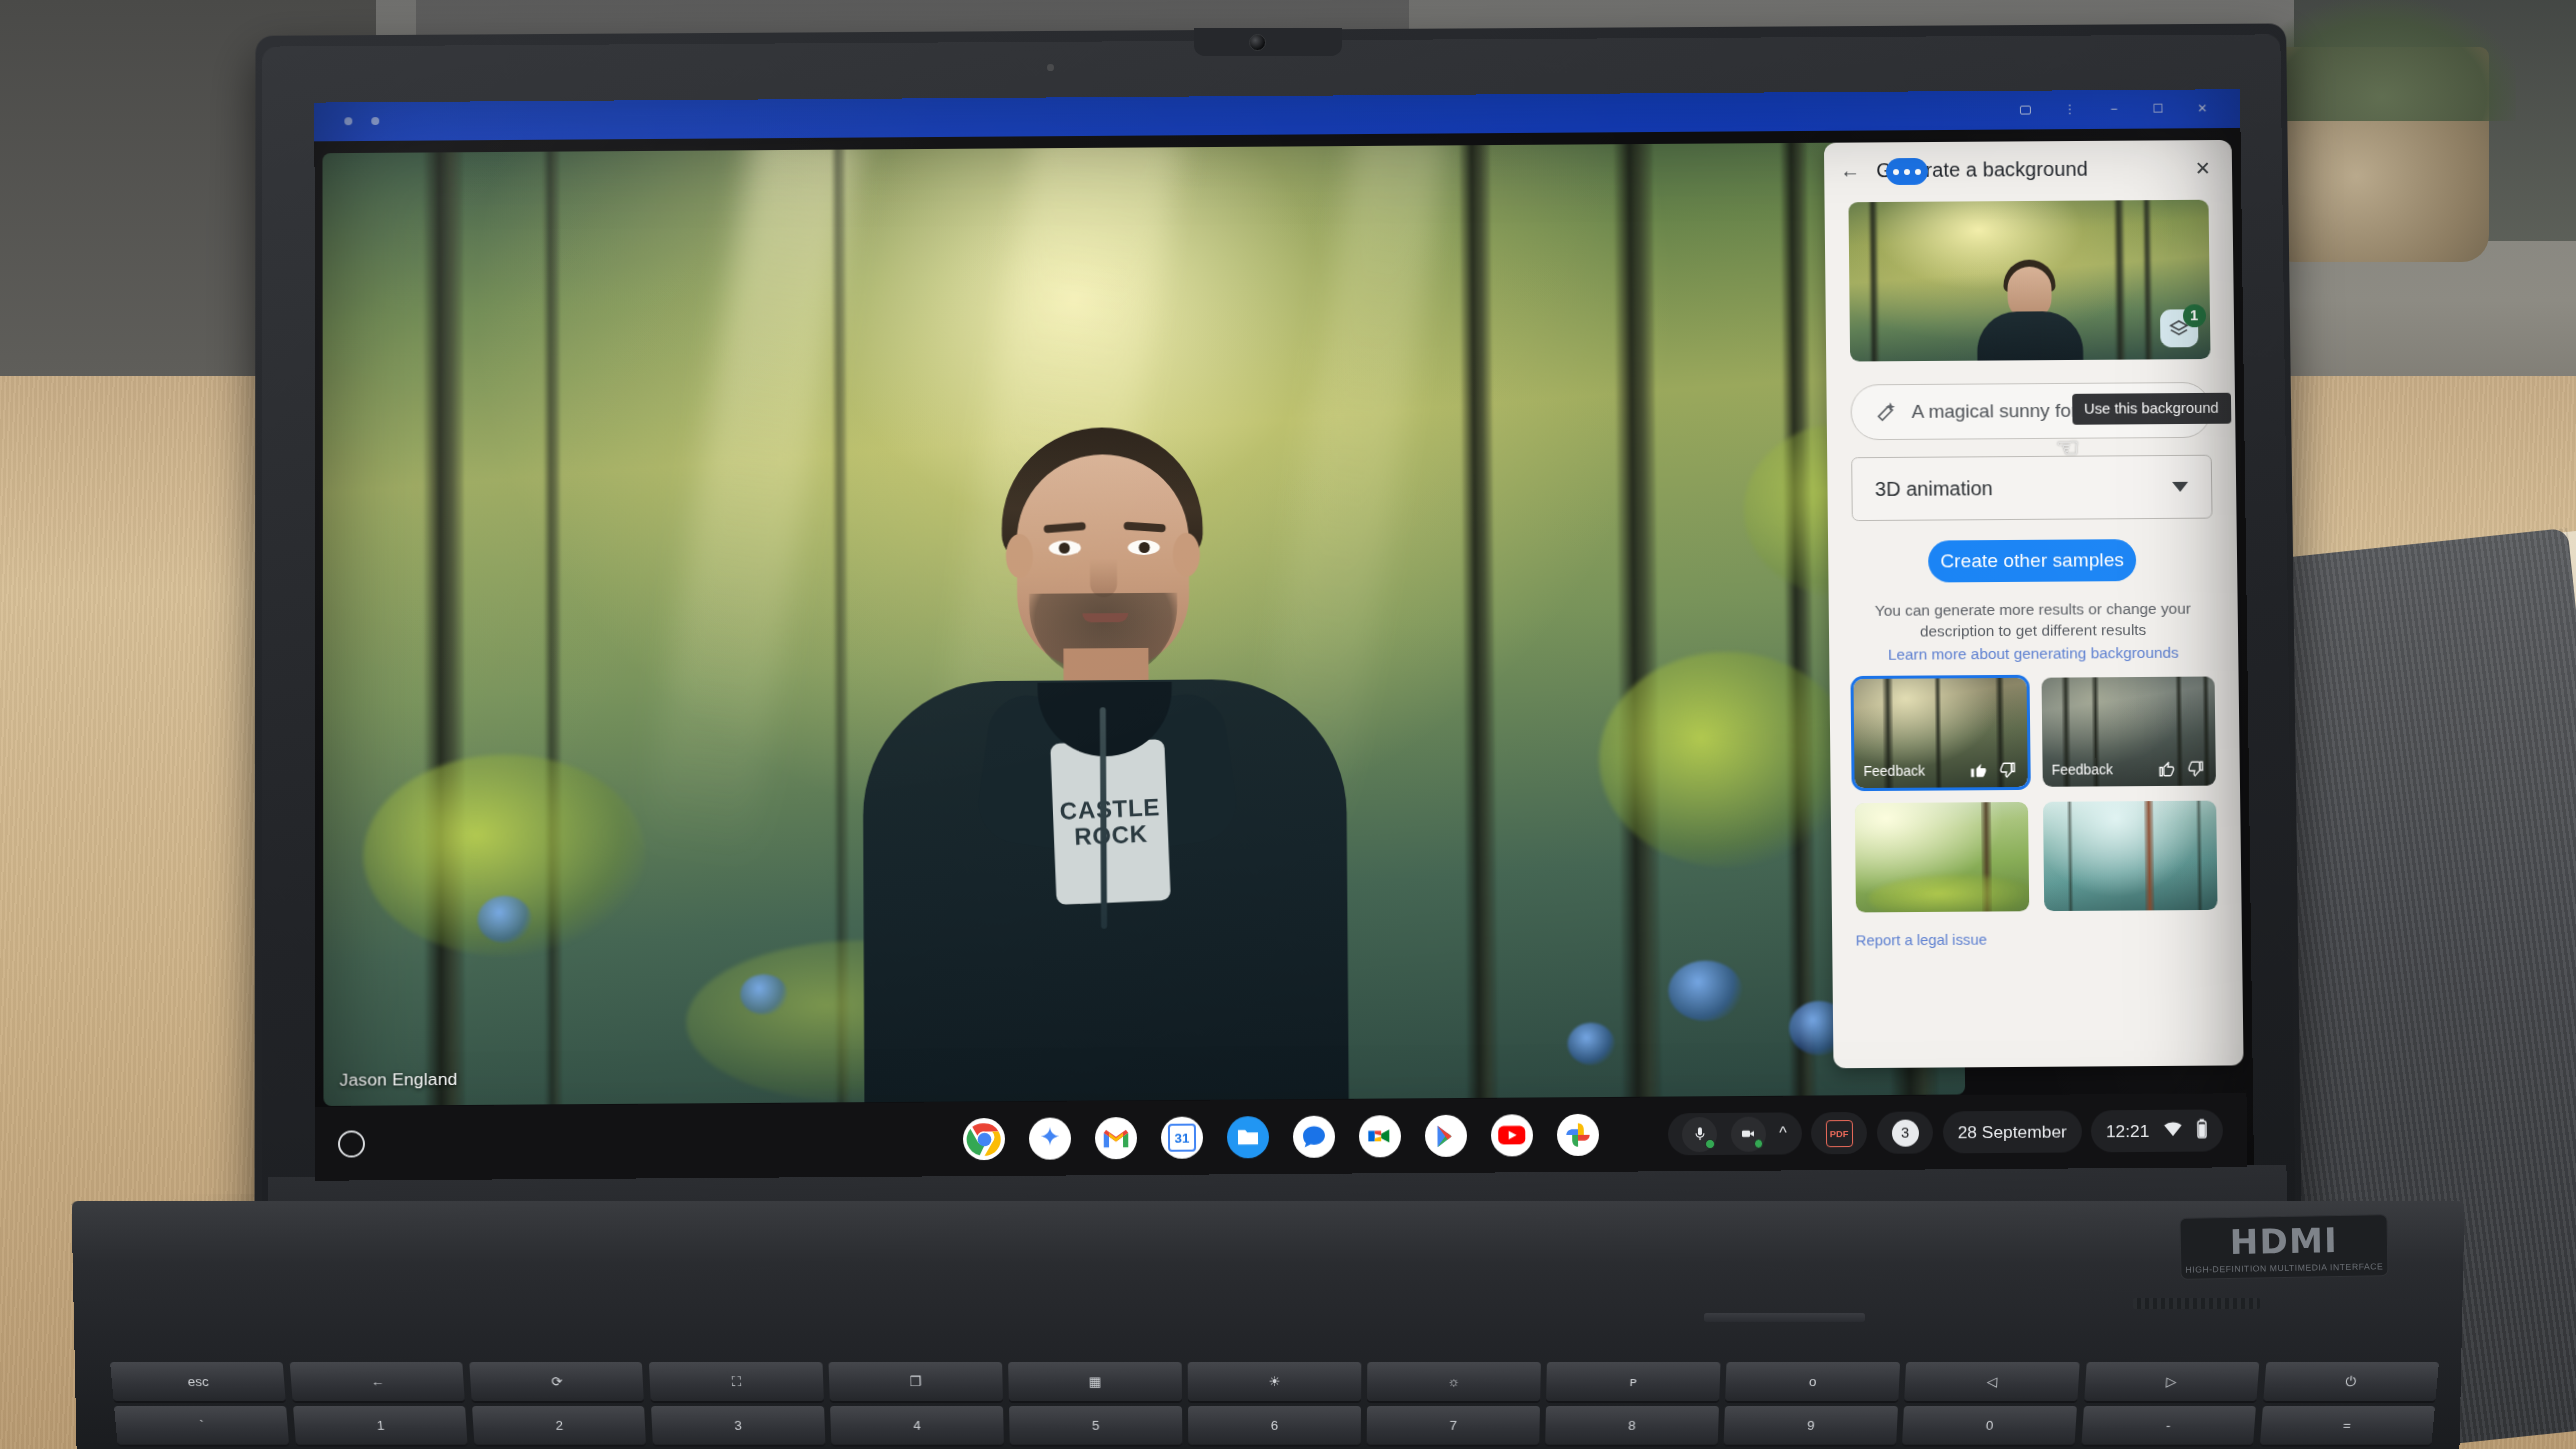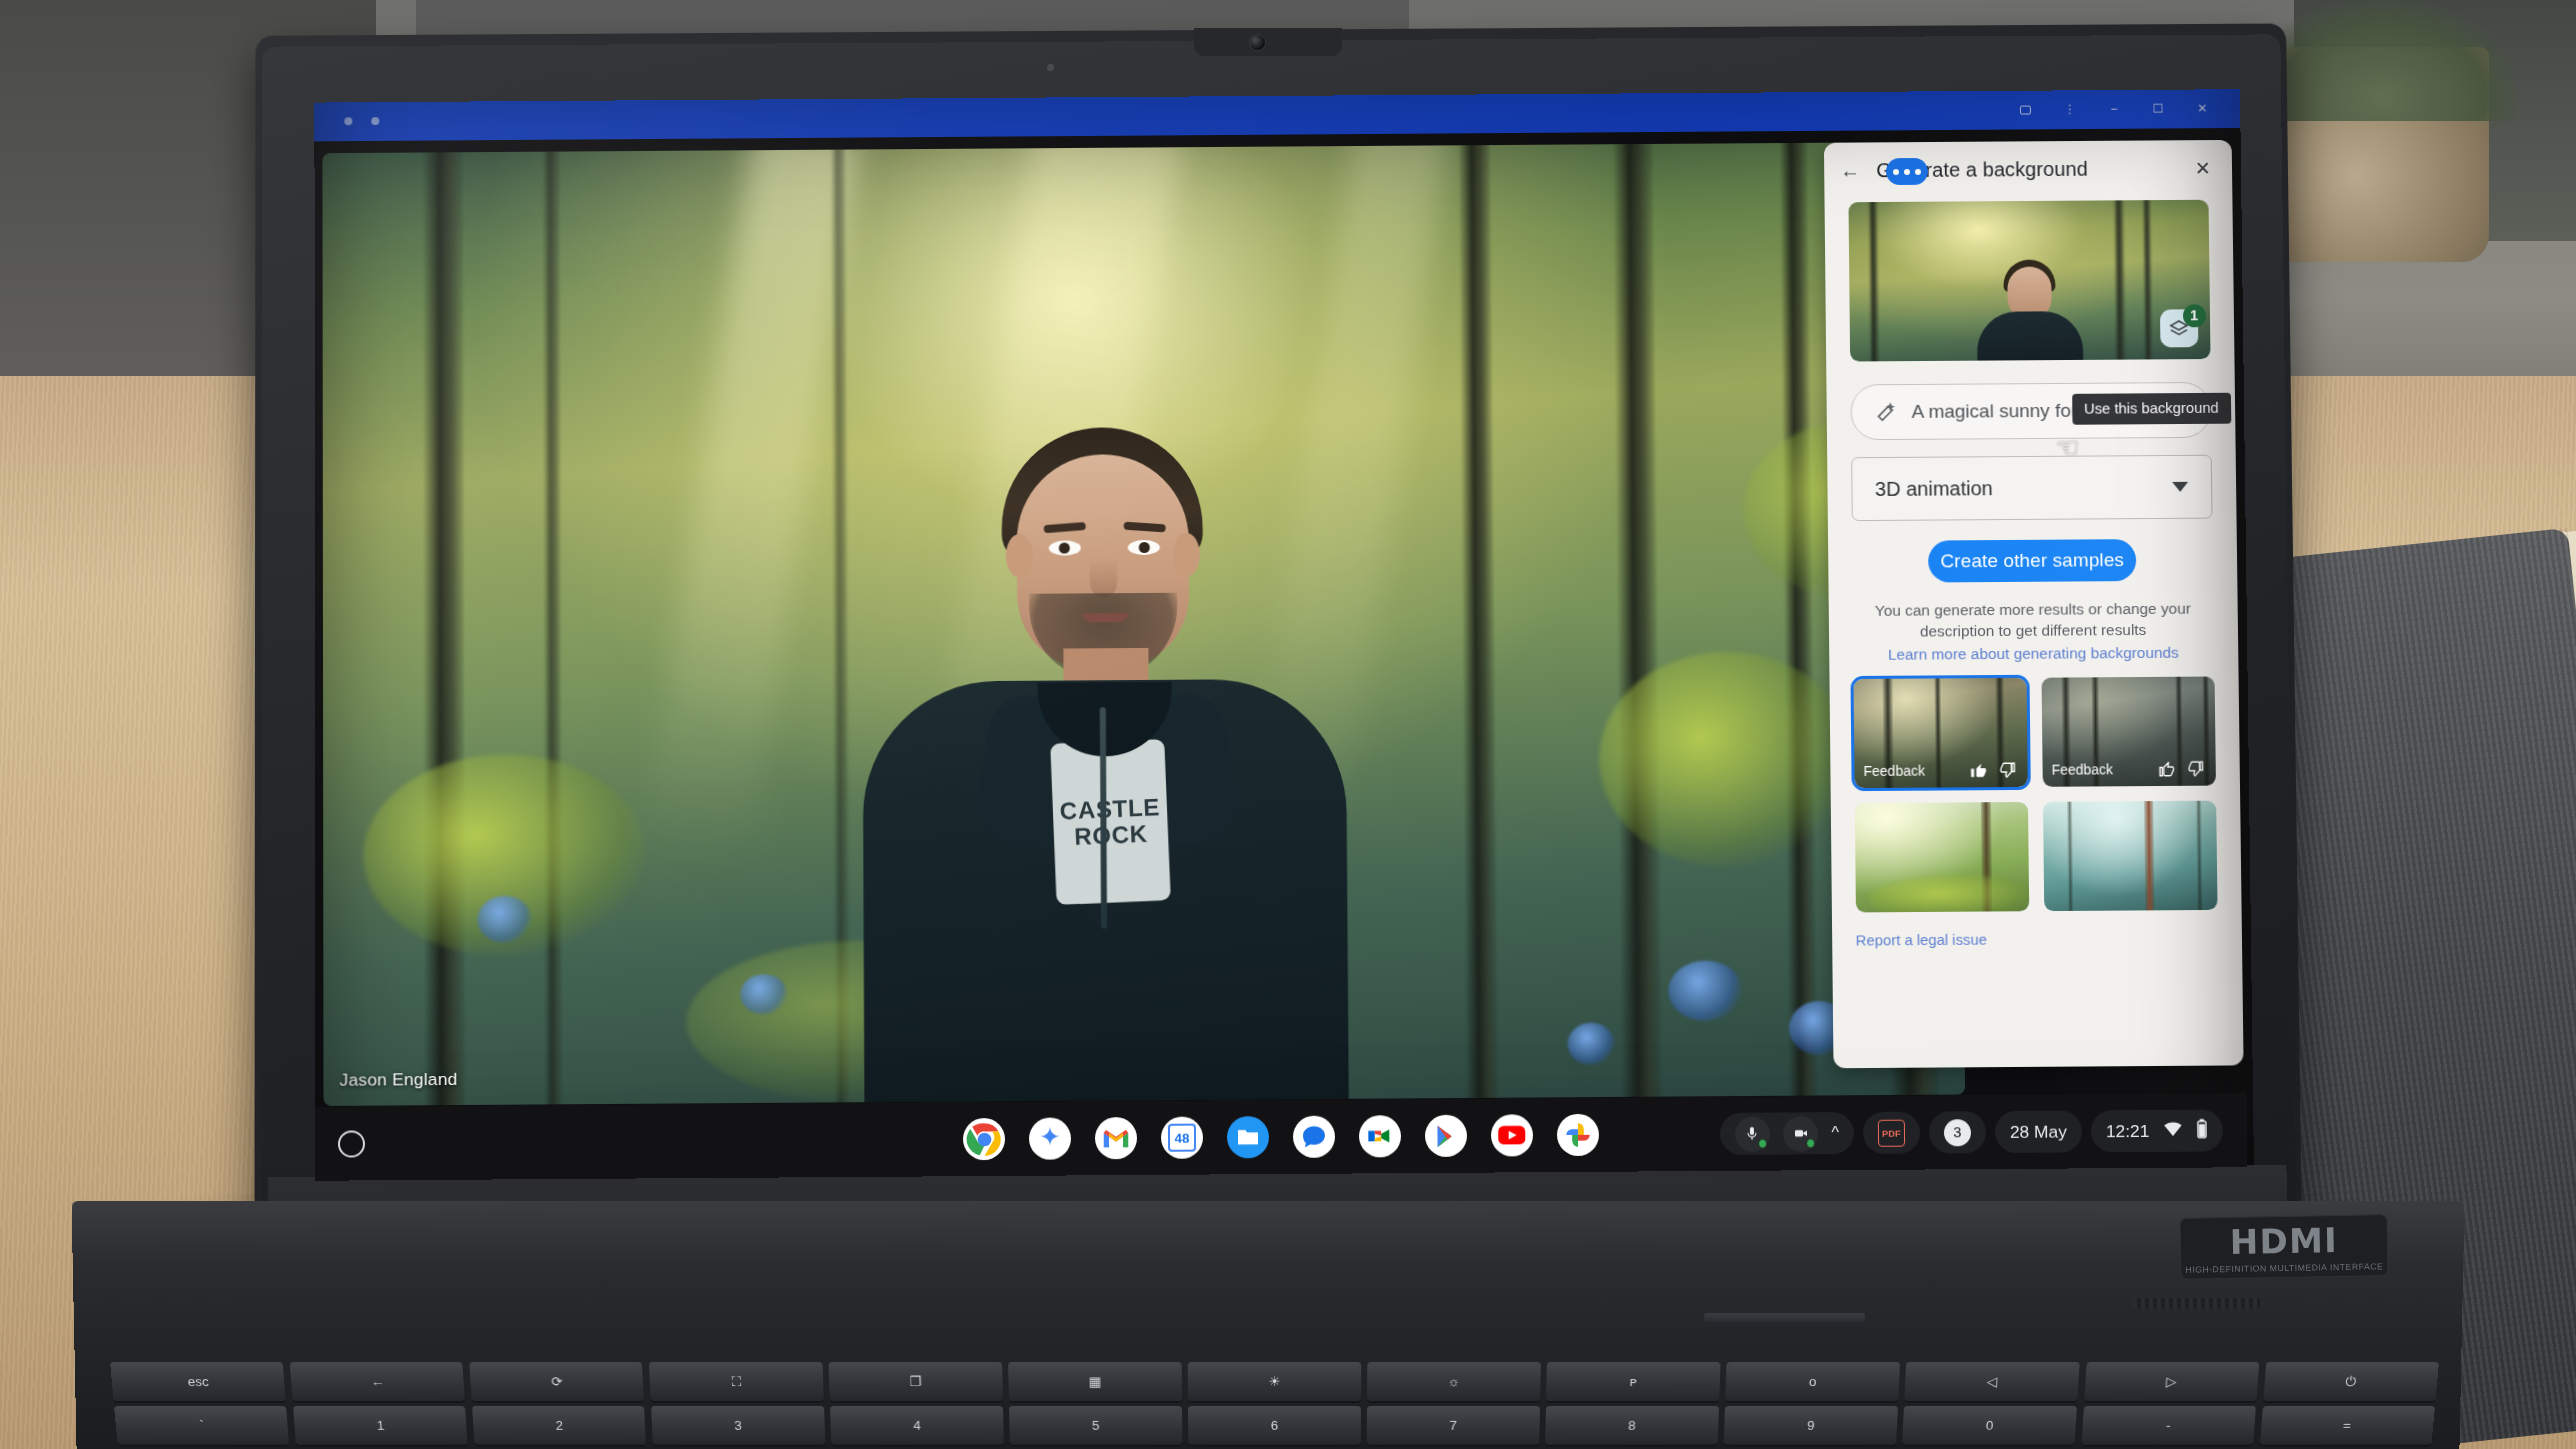--- a/index.html
+++ b/index.html
@@ -903,21 +903,21 @@
           <path d="M3 33V8l9 6v19z" fill="#4285f4"></path>
           <path d="M45 33V8l-9 6v19z" fill="#34a853"></path>
           <path d="M3 8l21 15L45 8l-4-5-17 12L7 3z" fill="#ea4335"></path>
           <path d="M12 14 24 23 36 14v-6L24 17 12 8z" fill="#fbbc05"></path>
         </svg>
       </div>
 
       <div class="app">
         <div style="width:28px;height:28px;border:2.7px solid #4285f4;border-radius:4px;background:#fff;
                     display:flex;align-items:center;justify-content:center;
-                    color:#1a73e8;font-size:13.4px;font-weight:bold;">48</div>
+                    color:#1a73e8;font-size:13.4px;font-weight:bold;">31</div>
       </div>
 
       <div class="app" style="background:#2196f3;">
         <svg width="24" height="21.5" viewBox="0 0 24 21" fill="#fff">
           <path d="M2 3.5h7.2l2.2 2.6H22V18H2z"></path>
         </svg>
       </div>
 
       <div class="app">
         <svg width="28" height="28" viewBox="0 0 24 24" fill="#1a73e8">
@@ -987,21 +987,21 @@
         <span style="display:flex;align-items:center;justify-content:center;width:27px;height:27px;
                      border:1.3px solid #ea6a5a;border-radius:4px;color:#ea6a5a;font-size:9.4px;font-weight:bold;">PDF</span>
       </div>
 
       <div class="tray-pill">
         <span style="width:27px;height:27px;border-radius:50%;background:#e8eaed;color:#202124;
                      font-size:14.8px;display:flex;align-items:center;justify-content:center;">3</span>
       </div>
 
       <div class="tray-pill">
-        <span>28 May</span>
+        <span>28 September</span>
       </div>
 
       <div class="tray-pill">
         <span>12:21</span>
         <span>
           <svg width="20" height="17.4" viewBox="0 0 24 20" fill="#e8eaed">
             <path d="M12 19 1.5 6.3A16.4 16.4 0 0 1 12 2.6c4 0 7.7 1.3 10.5 3.7z"></path>
           </svg>
         </span>
         <span>

